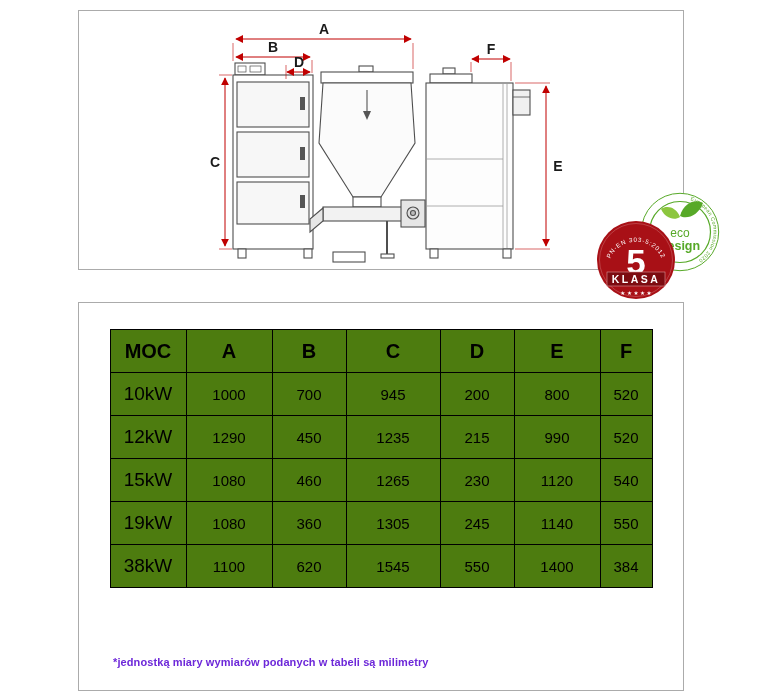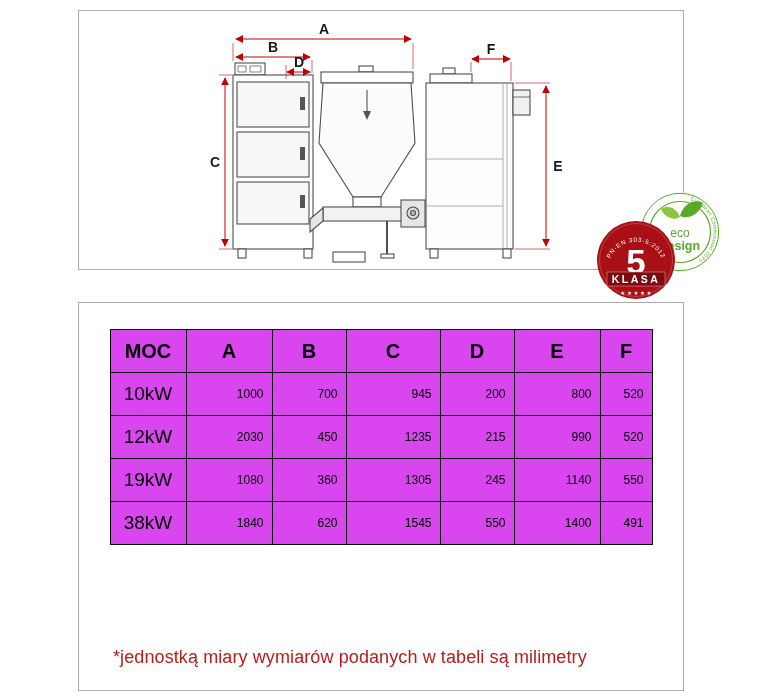--- a/index.html
+++ b/index.html
@@ -11,29 +11,29 @@
   }
   .panel {
     position:absolute; background:#fff; border:1px solid #ababab;
   }
   .panel-drawing { left:78px; top:10px; width:606px; height:260px; }
   .panel-table   { left:78px; top:302px; width:606px; height:389px; }
 
   table.dims { border-collapse:collapse; margin:26px auto 0 auto; }
   .dims th, .dims td {
     border:1.6px solid #000; text-align:center; vertical-align:middle;
-    height:43px; padding:0 8px; color:#000; background:#d946ef;
+    height:43px; padding:0 8px; color:#000; background:#4d7c0f;
   }
   .dims thead th { font-size:20px; font-weight:bold; }
   .dims tbody th { font-size:19px; font-weight:normal; }
-  .dims tbody td { font-size:12px; font-weight:normal;text-align:right; }
+  .dims tbody td { font-size:15px; font-weight:normal; }
 
   .footnote {
     position:absolute; left:34px; bottom:22px;
-    font-size:18px; color:#b91c1c; letter-spacing:0.1px;
+    font-size:11px; color:#6d28d9; letter-spacing:0.1px;font-weight:bold;
   }
   .badge { position:absolute; }
   .badge-eco   { left:640px; top:192px; z-index:2; }
   .badge-klasa { left:596px; top:220px; z-index:3; }
 </style>
 </head>
 <body>
 
 <div class="panel panel-drawing">
   <svg width="604" height="258" viewBox="0 0 604 258">
@@ -180,41 +180,50 @@
         <th>10kW</th>
         <td>1000</td>
         <td>700</td>
         <td>945</td>
         <td>200</td>
         <td>800</td>
         <td>520</td>
       </tr>
       <tr>
         <th>12kW</th>
-        <td>2030</td>
+        <td>1290</td>
         <td>450</td>
         <td>1235</td>
         <td>215</td>
         <td>990</td>
         <td>520</td>
+      </tr>
+      <tr>
+        <th>15kW</th>
+        <td>1080</td>
+        <td>460</td>
+        <td>1265</td>
+        <td>230</td>
+        <td>1120</td>
+        <td>540</td>
       </tr>
       <tr>
         <th>19kW</th>
         <td>1080</td>
         <td>360</td>
         <td>1305</td>
         <td>245</td>
         <td>1140</td>
         <td>550</td>
       </tr>
       <tr>
         <th>38kW</th>
-        <td>1840</td>
+        <td>1100</td>
         <td>620</td>
         <td>1545</td>
         <td>550</td>
         <td>1400</td>
-        <td>491</td>
+        <td>384</td>
       </tr>
     </tbody>
   </table>
   <div class="footnote">*jednostką miary wymiarów podanych w tabeli są milimetry</div>
 </div>
 
 </body></html>

